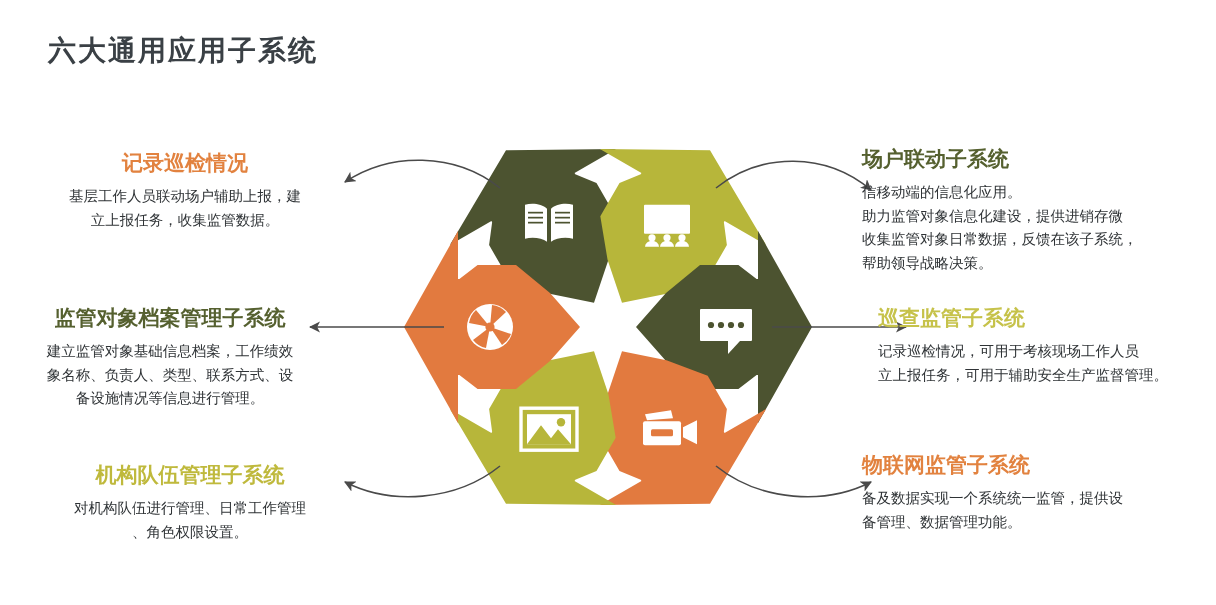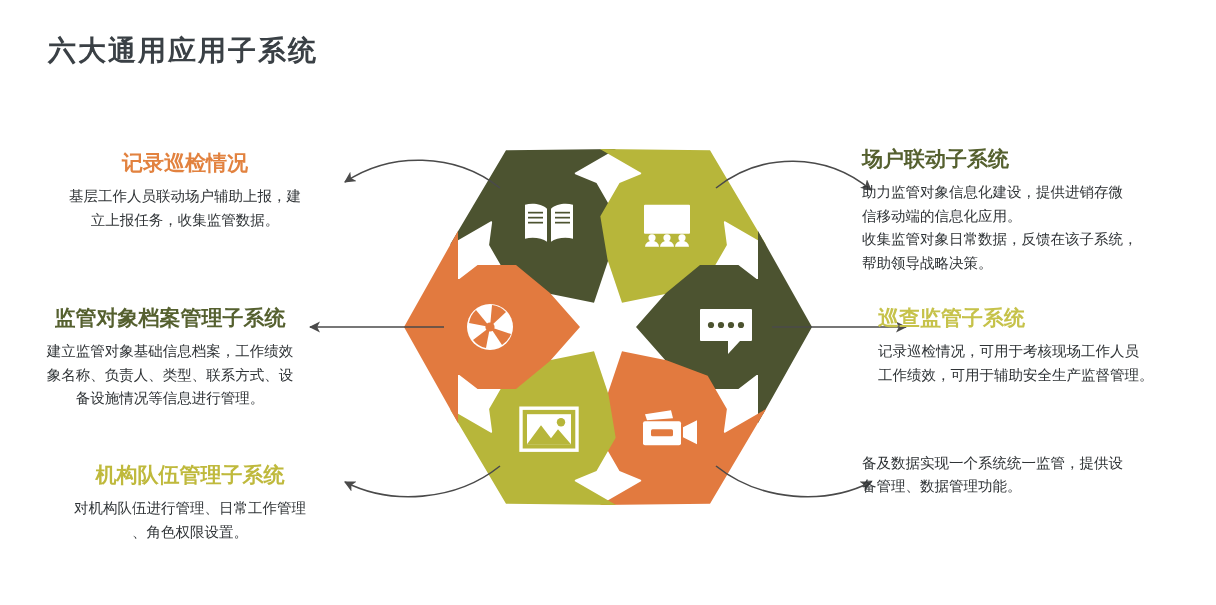--- a/index.html
+++ b/index.html
@@ -186,35 +186,36 @@
     <div class="head" style="color: rgb(191, 185, 60);">机构队伍管理子系统</div>
     <div class="body">
       <div>对机构队伍进行管理、日常工作管理</div>
       <div>、角色权限设置。</div>
     </div>
   </div>
 
   <div class="block" id="blk-tr">
     <div class="head" style="color: rgb(85, 96, 47);">场户联动子系统</div>
     <div class="body">
+      <div>信移动端的信息化应用。</div>
       <div>助力监管对象信息化建设，提供进销存微</div>
-      <div>信移动端的信息化应用。</div>
       <div>收集监管对象日常数据，反馈在该子系统，</div>
       <div>帮助领导战略决策。</div>
     </div>
   </div>
 
   <div class="block" id="blk-mr">
     <div class="head" style="color: rgb(198, 194, 74);">巡查监管子系统</div>
     <div class="body">
       <div>记录巡检情况，可用于考核现场工作人员</div>
-      <div>工作绩效，可用于辅助安全生产监督管理。</div>
+      <div>立上报任务，可用于辅助安全生产监督管理。</div>
     </div>
   </div>
 
   <div class="block" id="blk-br">
+    <div class="head" style="color: rgb(226, 130, 63);">物联网监管子系统</div>
     <div class="body">
       <div>备及数据实现一个系统统一监管，提供设</div>
       <div>备管理、数据管理功能。</div>
     </div>
   </div>
 
 </div>
 
 </body></html>

